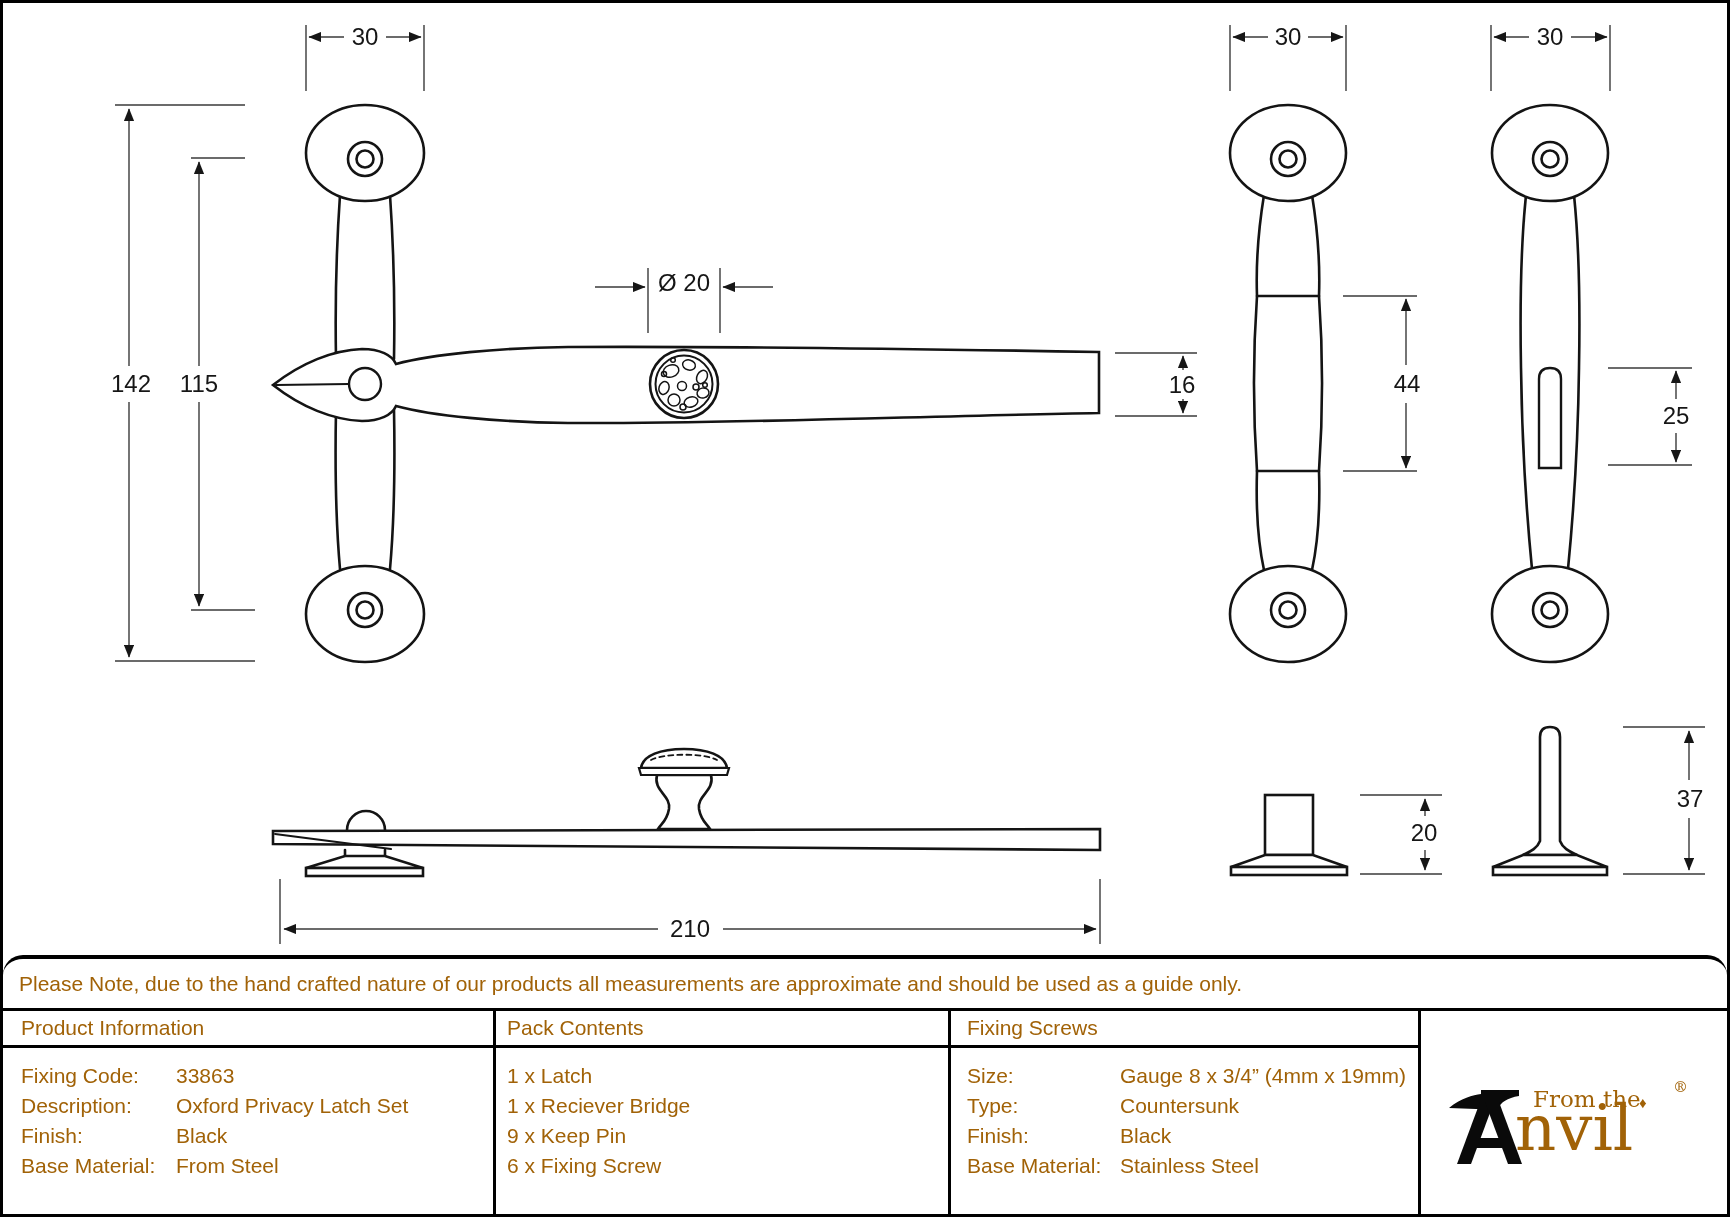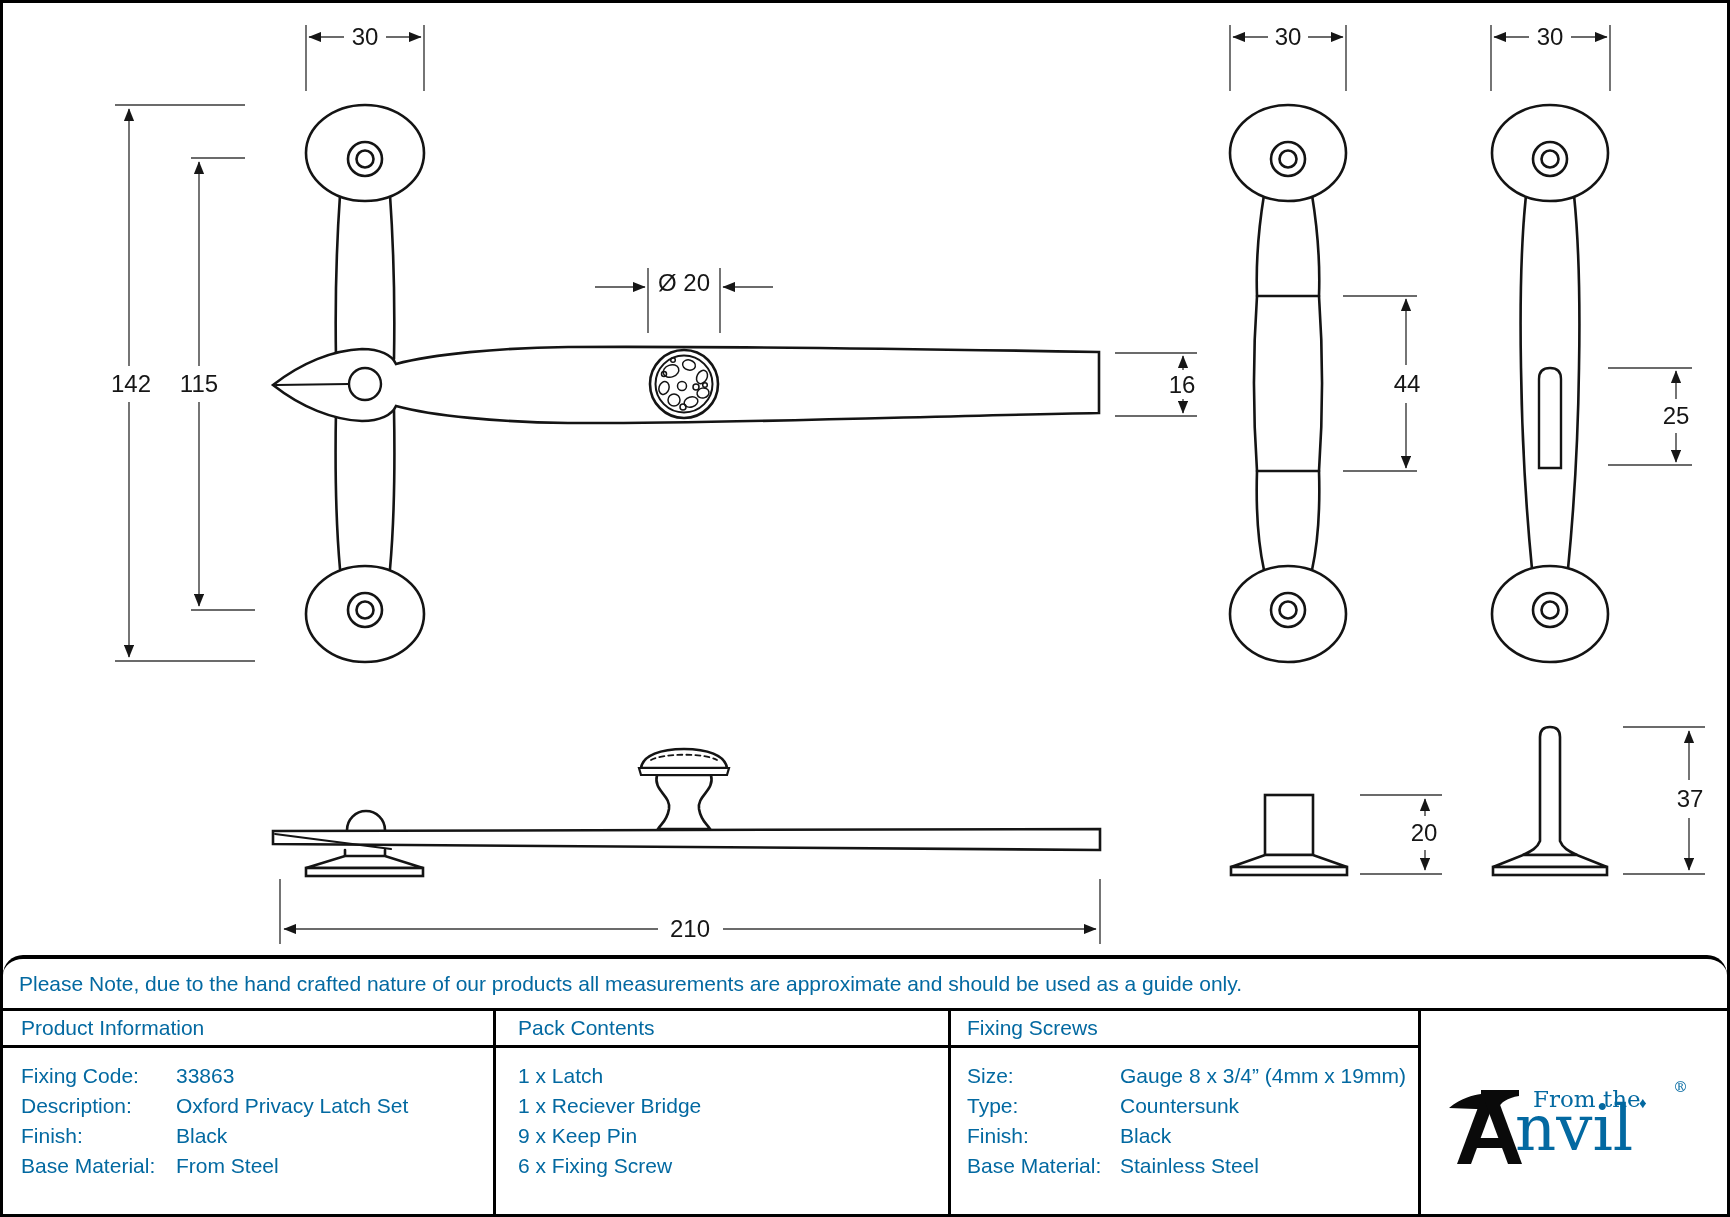--- a/index.html
+++ b/index.html
@@ -3,21 +3,21 @@
 <meta charset="utf-8">
 <style>
   html,body{margin:0;padding:0;background:#e8e8e8;}
   .sheet{
     position:relative;
     width:1730px;height:1217px;
     box-sizing:border-box;
     background:#ffffff;
     border:3px solid #000;
     font-family:"Liberation Sans", sans-serif;
-    color:#0369a1;
+    color:#a16207;
     overflow:hidden;
   }
   .drawing{display:block;}
   .dim-text{
     font-family:"Liberation Sans", sans-serif;
     font-size:24px;
     fill:#161616;
   }
   .note-row{
     height:53px;
@@ -37,21 +37,21 @@
     box-sizing:border-box;
   }
   .cell{box-sizing:border-box;}
   .cell.bl{border-left:3px solid #000;}
   .cell.bt{border-top:3px solid #000;}
   .head{
     display:flex;align-items:center;
     font-size:21px;
   }
   .pad1{padding-left:18px;}
-  .pad2{padding-left:22px;}
+  .pad2{padding-left:11px;}
   .pad3{padding-left:16px;}
   .content{padding-top:13px;font-size:21px;}
   .kv{display:flex;line-height:30px;}
   .kv .k{flex:0 0 155px;}
   .kv3 .k{flex:0 0 153px;}
   .item{line-height:30px;}
   .logo-cell{
     grid-column:4;
     grid-row:1 / 3;
     display:flex;align-items:center;justify-content:center;

